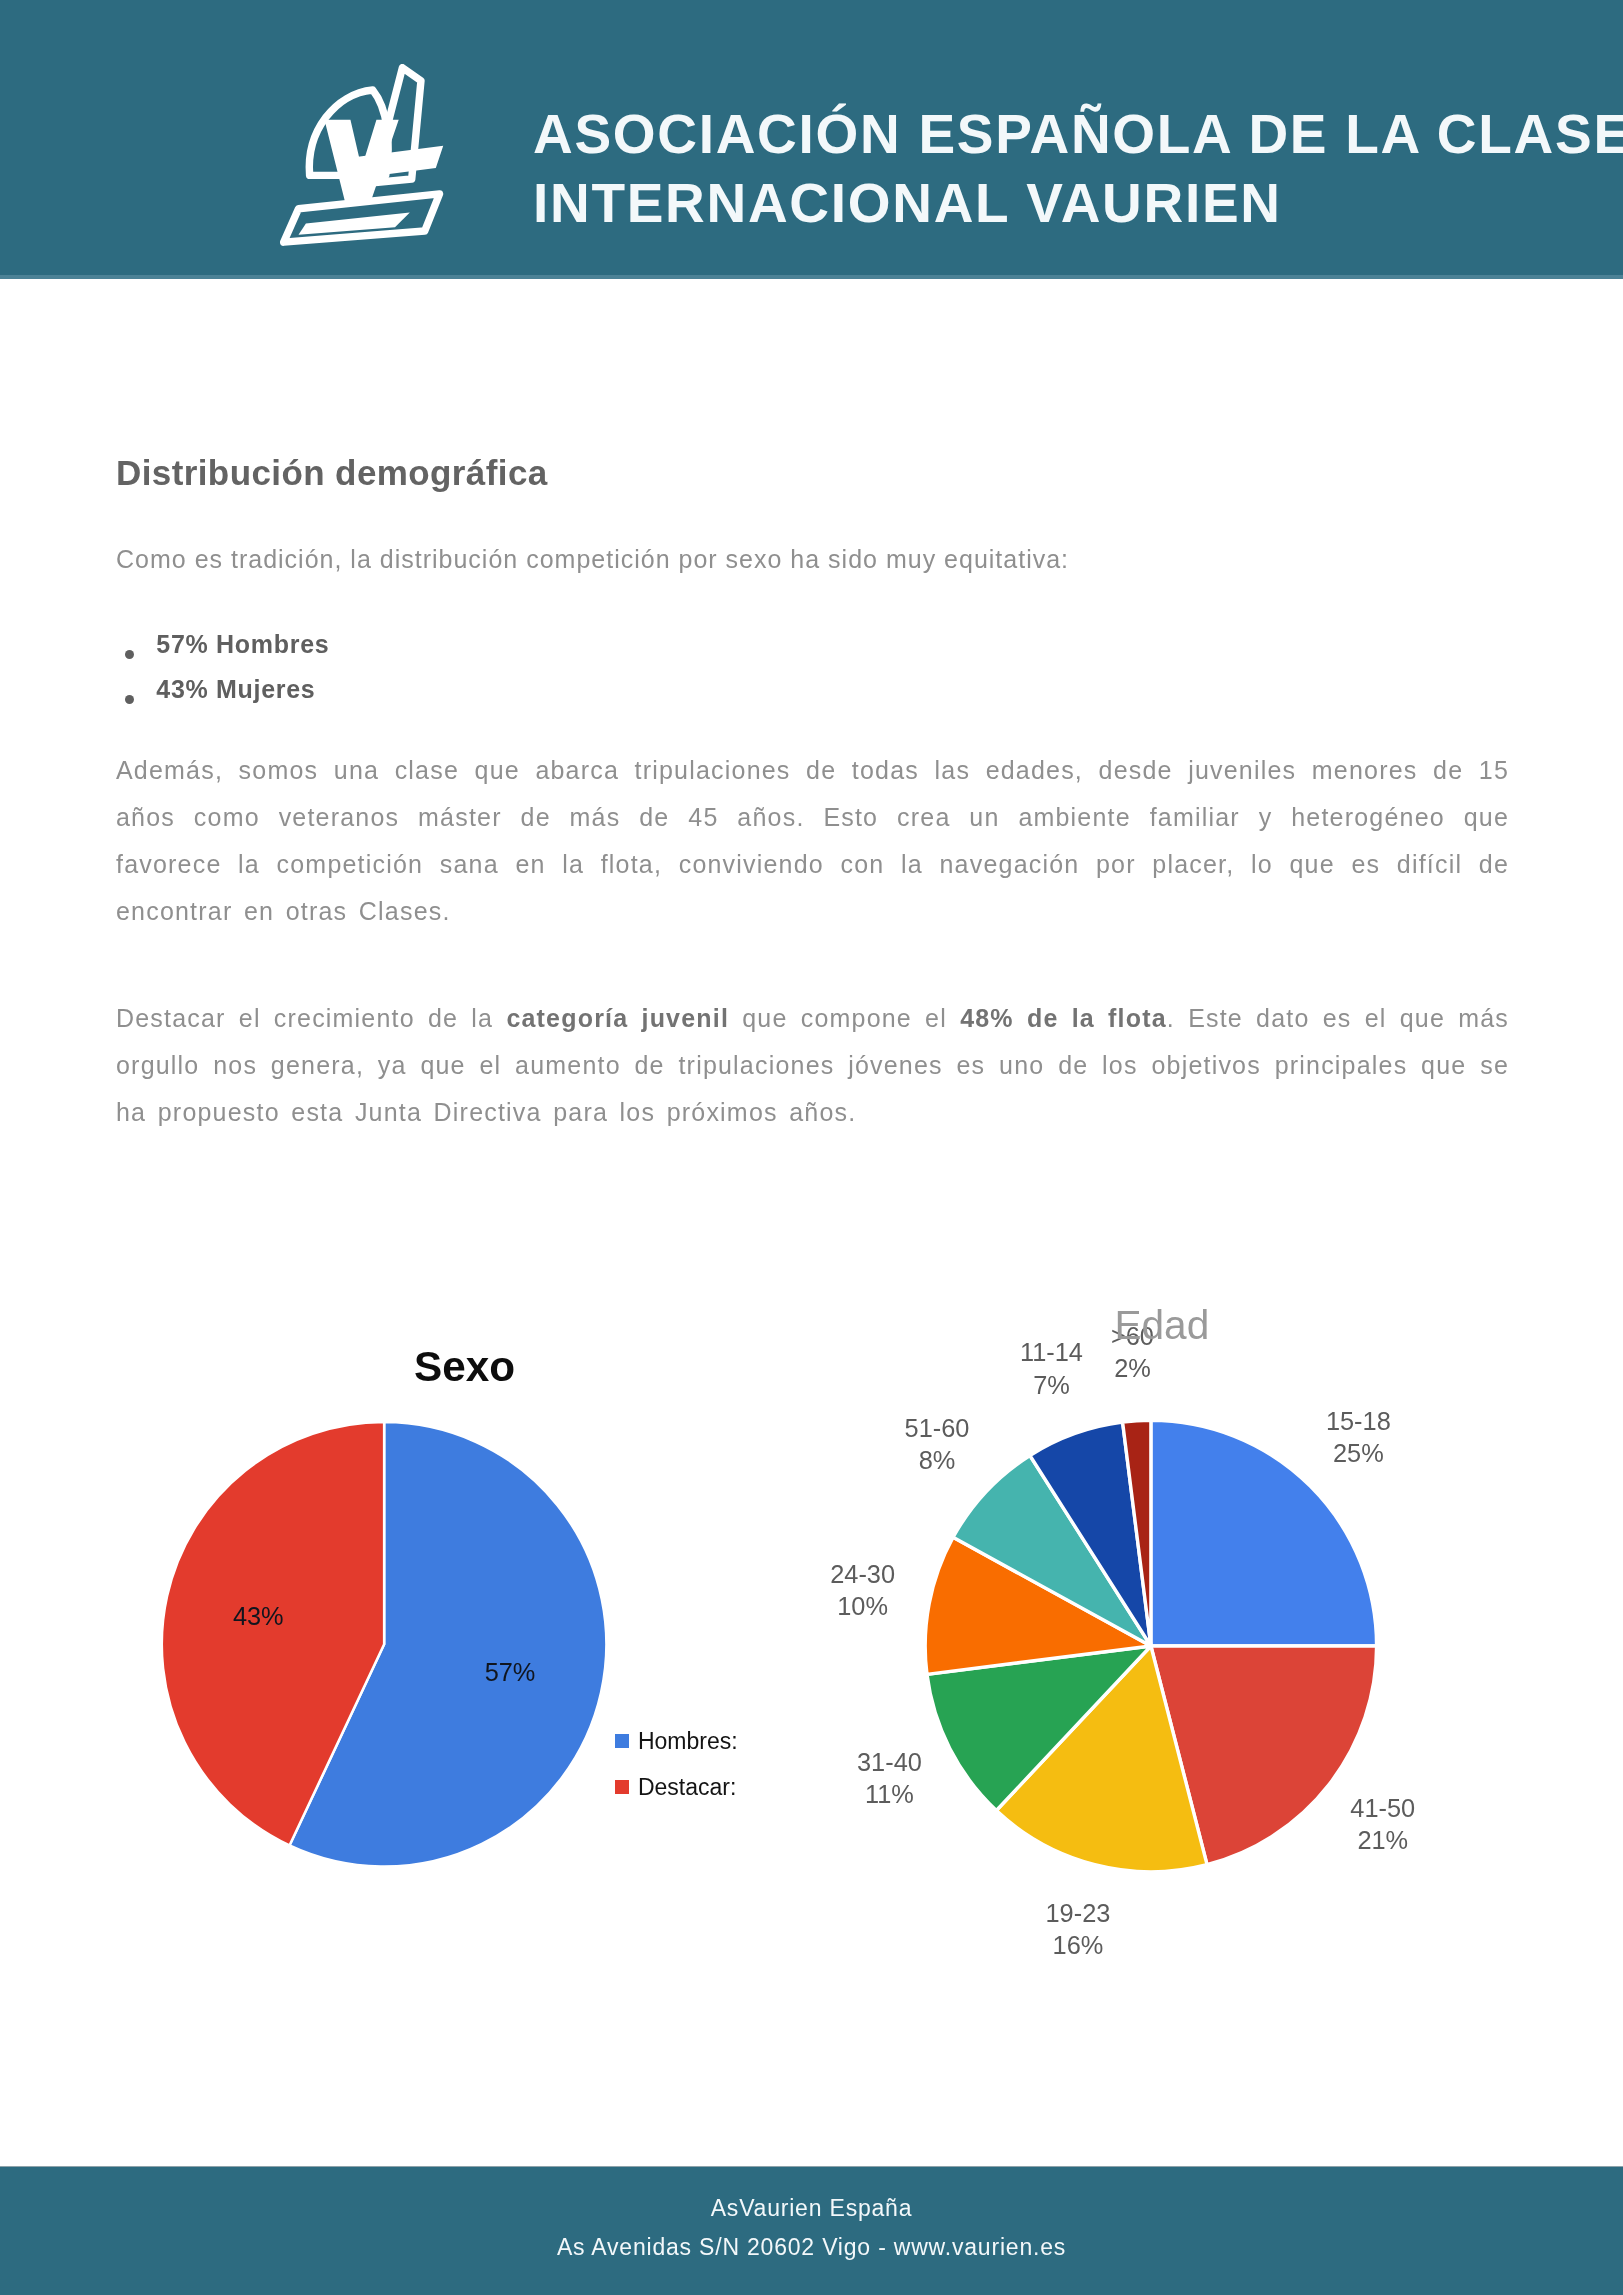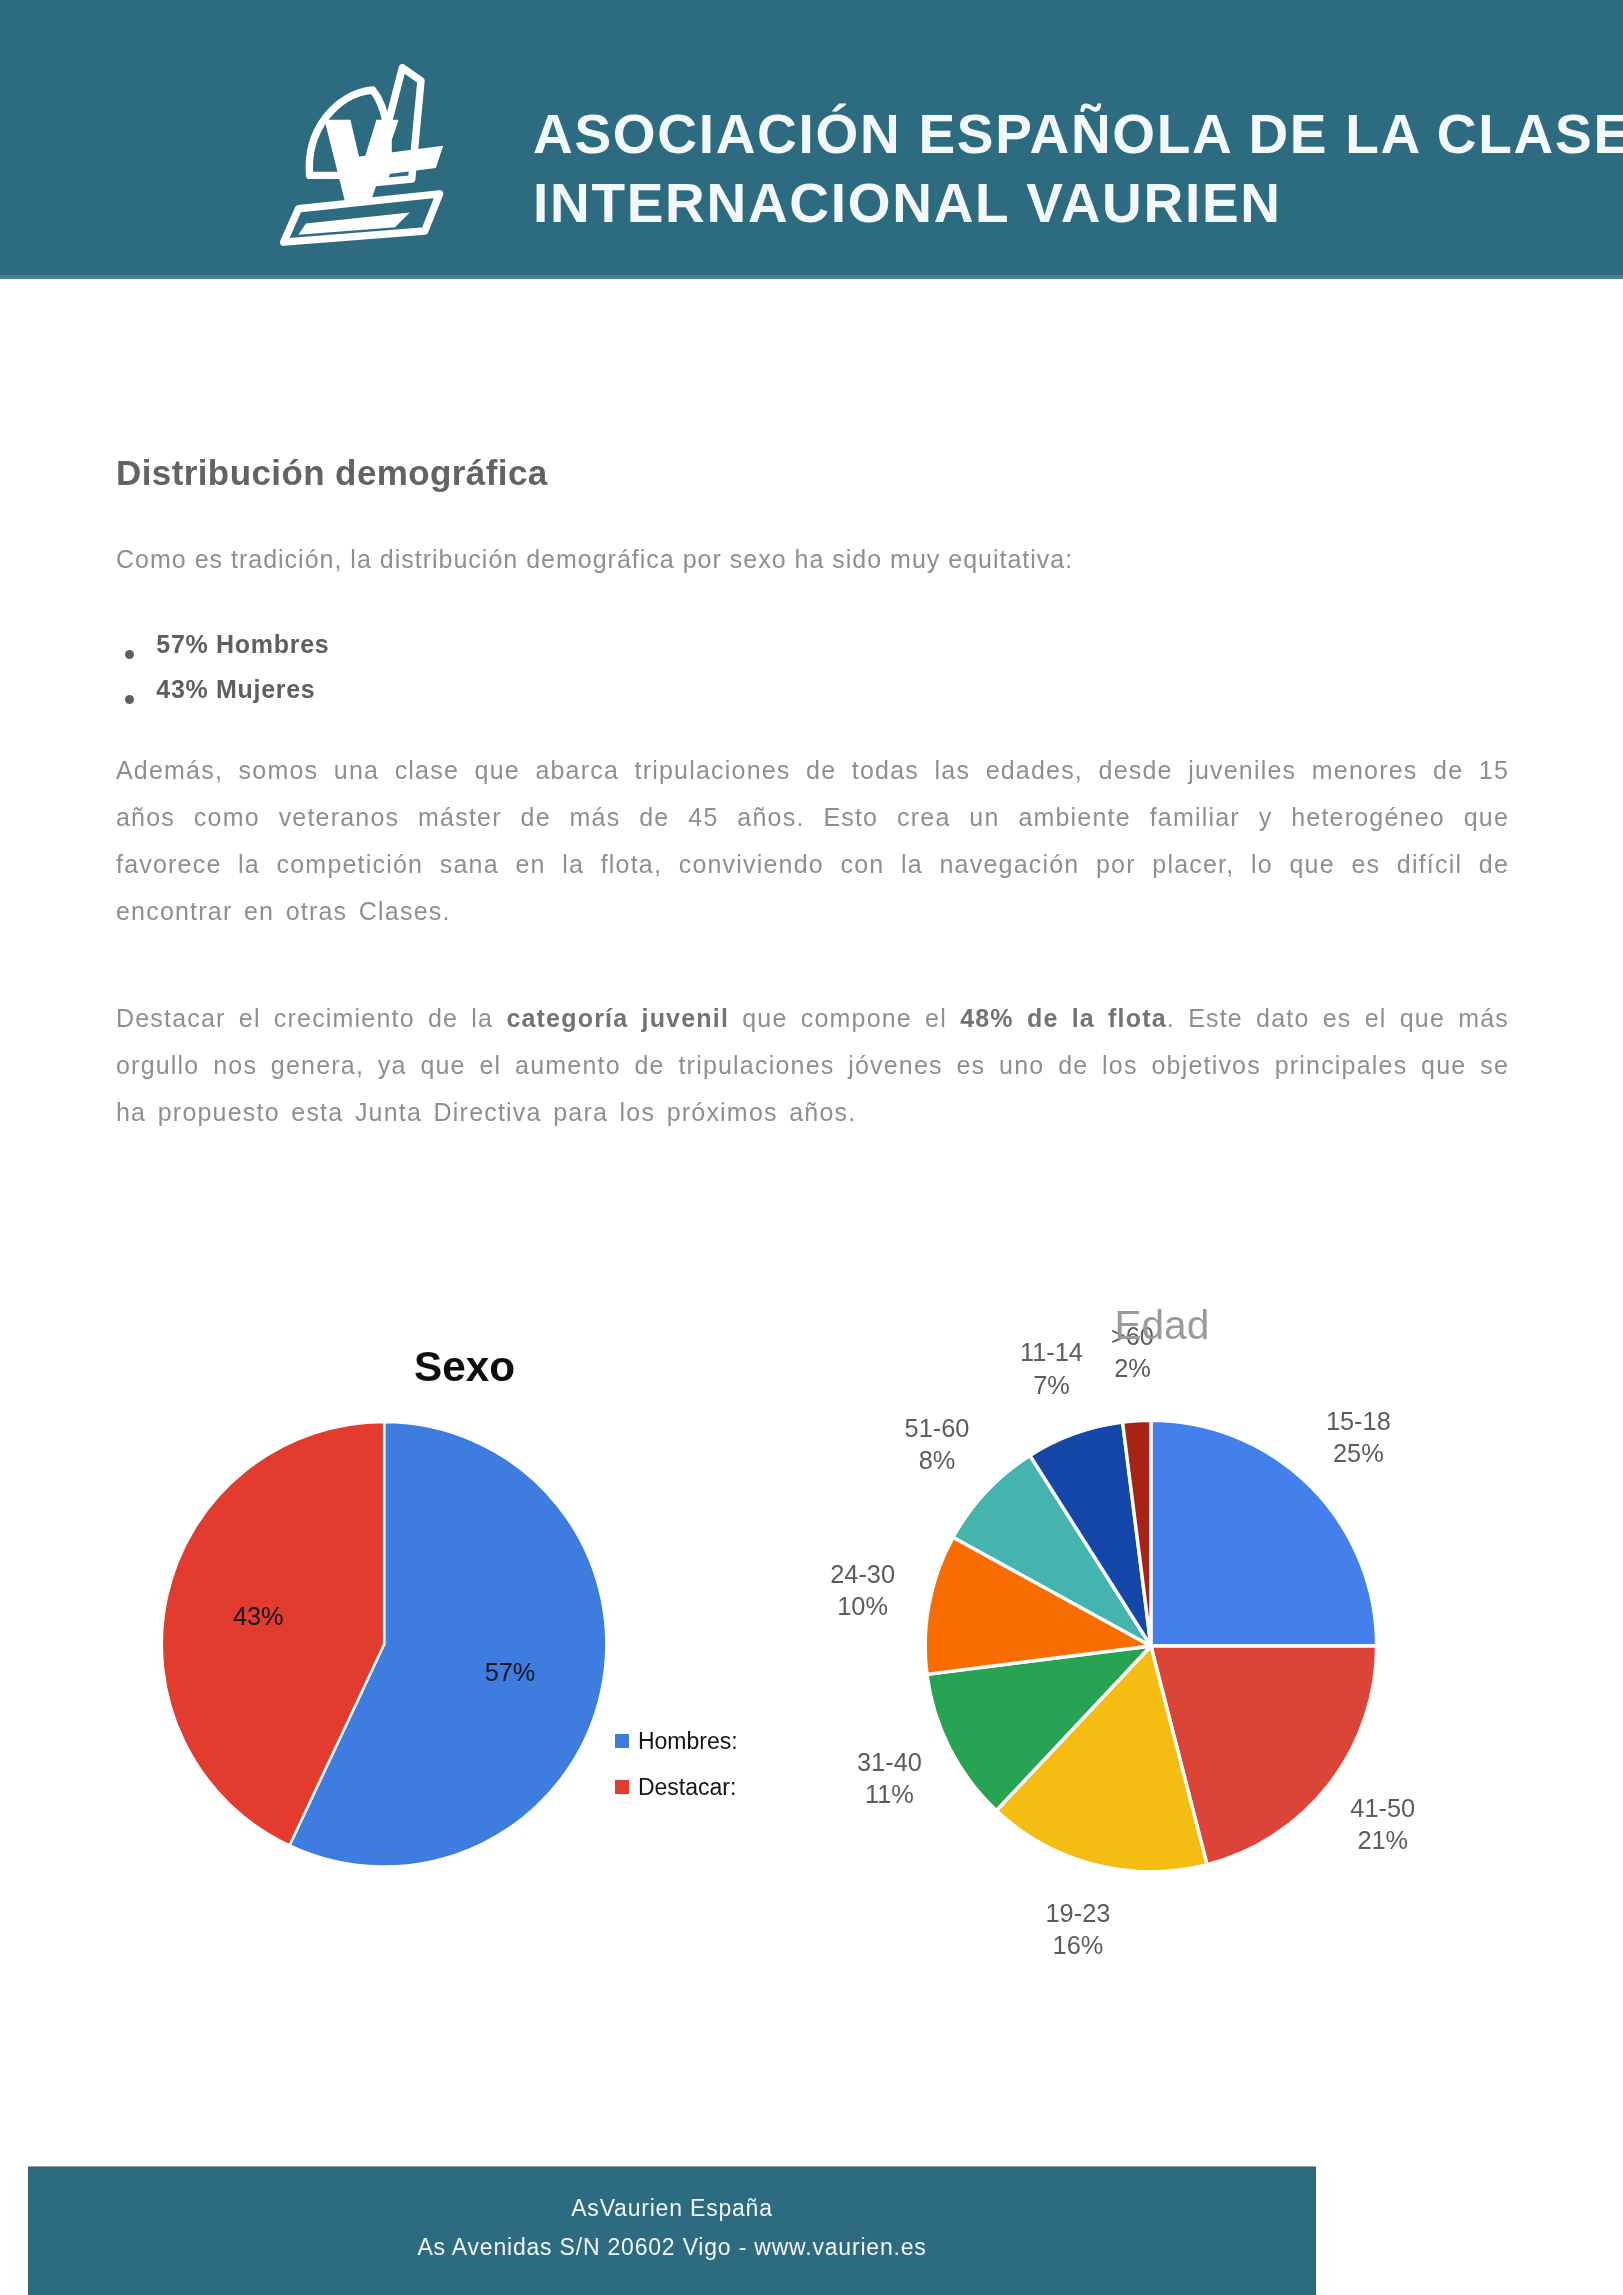--- a/index.html
+++ b/index.html
@@ -55,23 +55,23 @@
   .chart-svg{position:absolute;}
   #chart-sexo{left:101px;top:1306px;}
   #chart-edad{left:795px;top:1285px;}
   svg text{font-family:"Liberation Sans","DejaVu Sans",sans-serif;}
   .legend{position:absolute;left:605px;top:1730px;}
   .legend-row{display:flex;align-items:center;height:22px;margin-bottom:24px;padding-left:10px;}
   .legend-swatch{width:14.4px;height:14.4px;margin-right:8.5px;flex:0 0 auto;}
   .legend-label{font-size:23px;color:#141414;}
   
   .footer{
-    position:absolute;left:0;bottom:0;width:1288px;height:129px;
+    position:absolute;left:0;bottom:0;width:1623px;height:129px;
     background:#2D6B80;border-top:1.7px solid #8FA3AB;box-sizing:border-box;
-    text-align:center;color:#F3F8FA;margin-left:28px;
+    text-align:center;color:#F3F8FA;
   }
   .footer-line1{margin-top:28px;font-size:23px;letter-spacing:0.8px;}
   .footer-line2{margin-top:12px;font-size:23px;letter-spacing:0.8px;}
 </style>
 </head>
 <body>
 
 <div class="page">
 
   <div class="header">
@@ -89,21 +89,21 @@
       <path d="M14 86 L70 80 L62 88 L10 92 Z" fill="#ffffff"></path>
     </svg>
     <div class="header-title">
       <div>ASOCIACIÓN ESPAÑOLA DE LA CLASE</div>
       <div>INTERNACIONAL VAURIEN</div>
     </div>
   </div>
 
   <div class="h1">Distribución demográfica</div>
 
-  <div class="p-intro">Como es tradición, la distribución demográfica por sexo ha sido muy equitativa:</div>
+  <div class="p-intro">Como es tradición, la distribución competición por sexo ha sido muy equitativa:</div>
 
   <ul class="bullets">
     <li>
       <span class="bullet-dot"></span>
       <span>57% Hombres</span>
     </li>
     <li>
       <span class="bullet-dot"></span>
       <span>43% Mujeres</span>
     </li>

